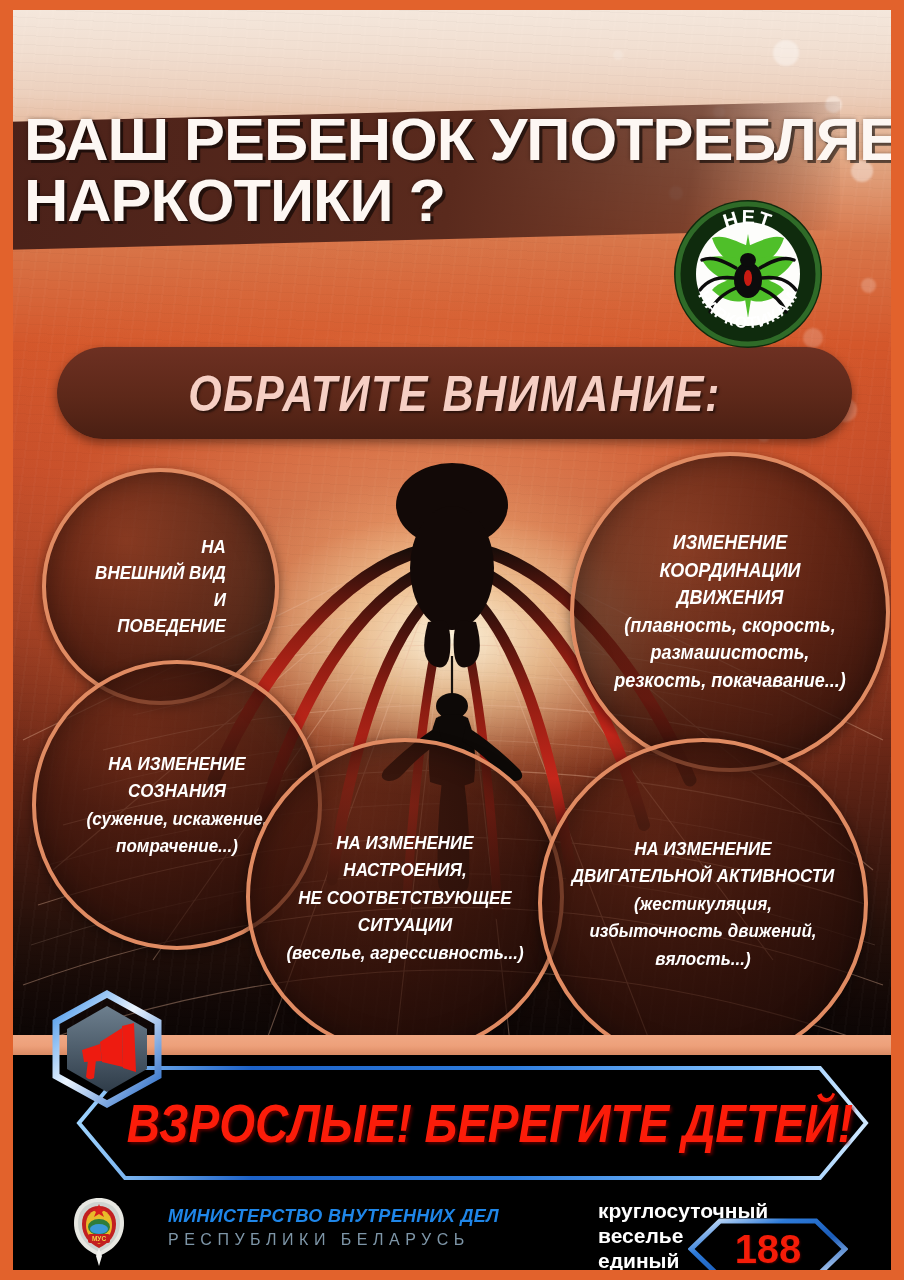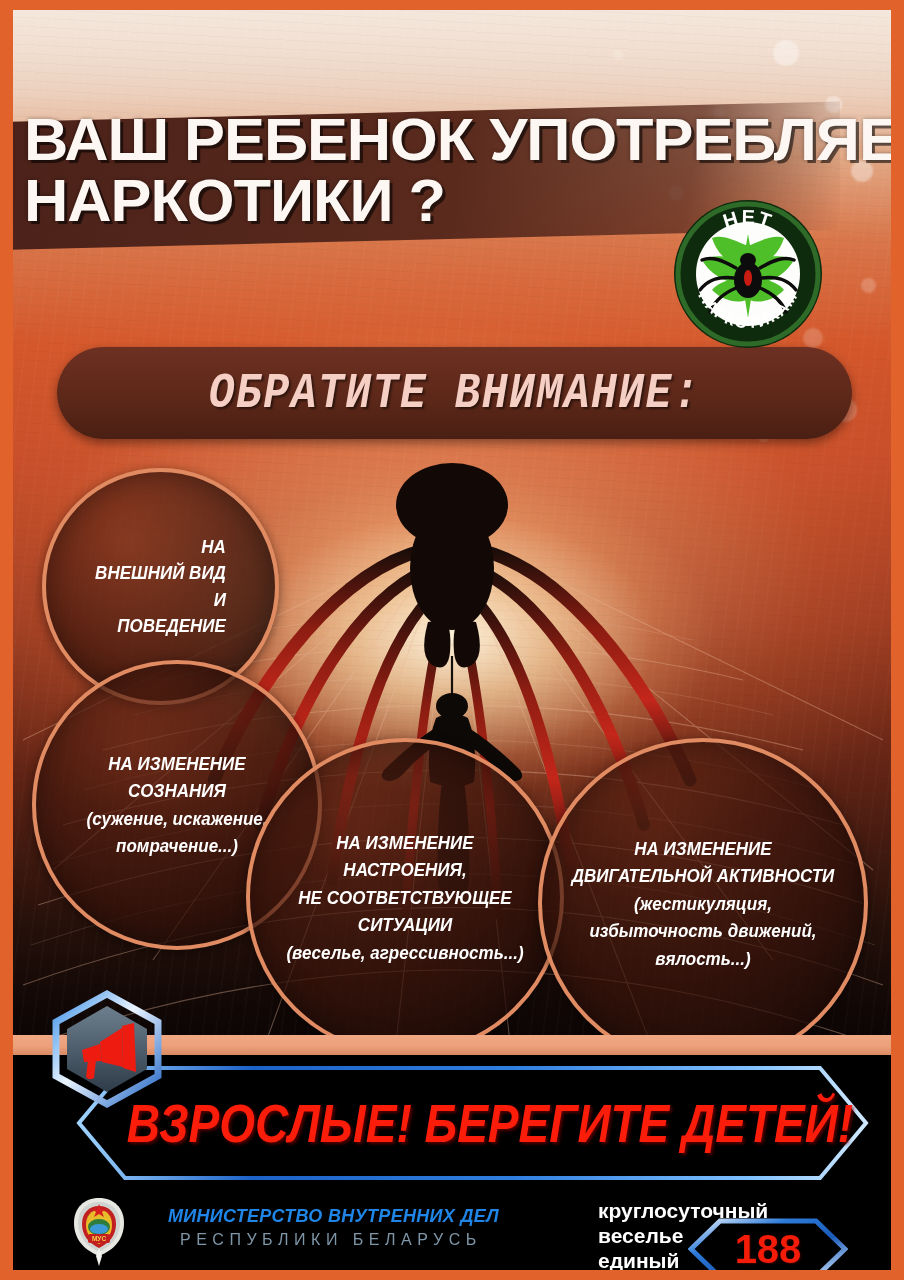--- a/index.html
+++ b/index.html
@@ -79,21 +79,20 @@
   }
 
   
   .attention{
     position:absolute; left:57px; top:347px; width:795px; height:92px;
     background:linear-gradient(180deg,#6d3022 0%, #5d2819 55%, #4a1f13 100%);
     border-radius:46px;
     z-index:10;
     display:flex; align-items:center; justify-content:center;
     box-shadow:0 4px 10px rgba(0,0,0,.4);
-    font-family:Liberation Mono, monospace;
   }
   .attention-text{
     font-size:43px; font-weight:bold; font-style:italic;
     color:#f6cfc4;
     letter-spacing:1.5px;
     text-shadow:2px 2px 2px rgba(0,0,0,.5);
     transform:scaleY(1.18);
   }
 
   
@@ -163,21 +162,21 @@
   .mvd-text{
     position:absolute; left:168px; top:1206px; z-index:30;
   }
   .mvd-l1{
     font-size:18px; font-weight:bold; font-style:italic;
     color:#1f86e8; letter-spacing:.3px; white-space:nowrap;
     transform:scaleY(1.05);
   }
   .mvd-l2{
     font-size:16px; color:#7e96a8; letter-spacing:5.5px;
-    white-space:nowrap; margin-top:4px;margin-left:12px;
+    white-space:nowrap; margin-top:4px;
   }
 
   .hotline{
     position:absolute; left:598px; top:1198px; z-index:30;
     color:#ffffff;
   }
   .hotline div{ font-size:21px; font-weight:bold; line-height:25px; }
 
   .hexnum{
     position:absolute; left:688px; top:1218px; width:160px; height:62px; z-index:31;
@@ -323,20 +322,30 @@
 
   <div class="circle" id="c-appearance">
     <div class="ctext">
       <div>НА</div>
       <div>ВНЕШНИЙ ВИД</div>
       <div>И</div>
       <div>ПОВЕДЕНИЕ</div>
     </div>
   </div>
 
+  <div class="circle" id="c-coord">
+    <div class="ctext">
+      <div>ИЗМЕНЕНИЕ</div>
+      <div>КООРДИНАЦИИ</div>
+      <div>ДВИЖЕНИЯ</div>
+      <div class="sub">(плавность, скорость,</div>
+      <div class="sub">размашистость,</div>
+      <div class="sub">резкость, покачавание...)</div>
+    </div>
+  </div>
 
   <div class="circle" id="c-conscious">
     <div class="ctext">
       <div>НА ИЗМЕНЕНИЕ</div>
       <div>СОЗНАНИЯ</div>
       <div class="sub">(сужение, искажение,</div>
       <div class="sub">помрачение...)</div>
     </div>
   </div>
 

